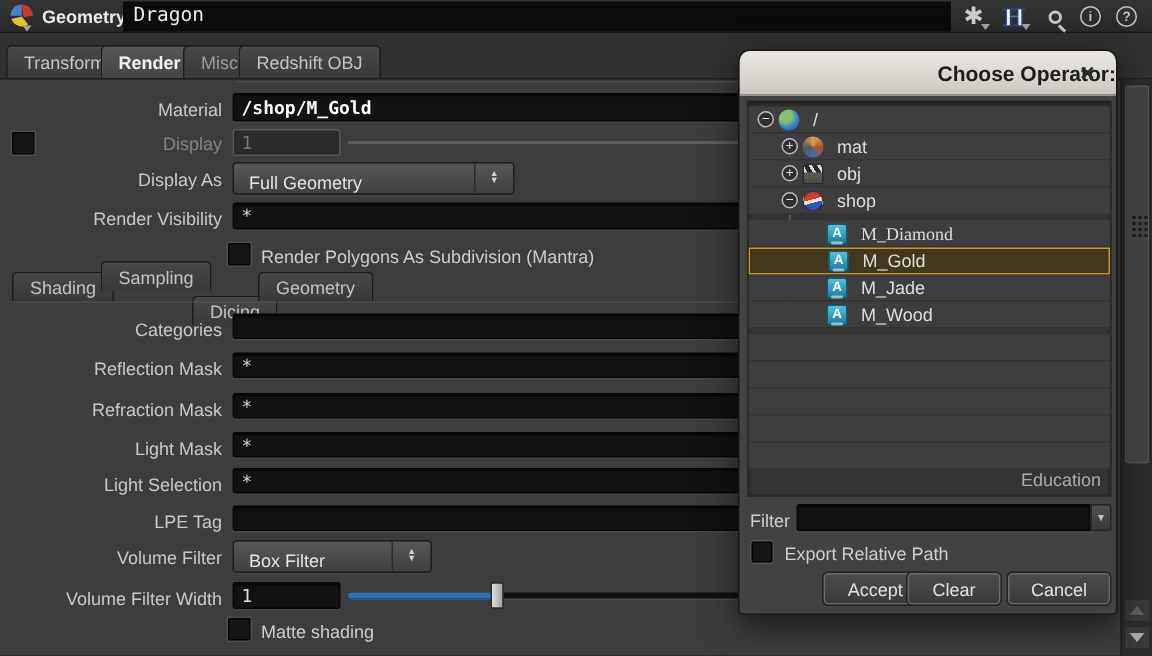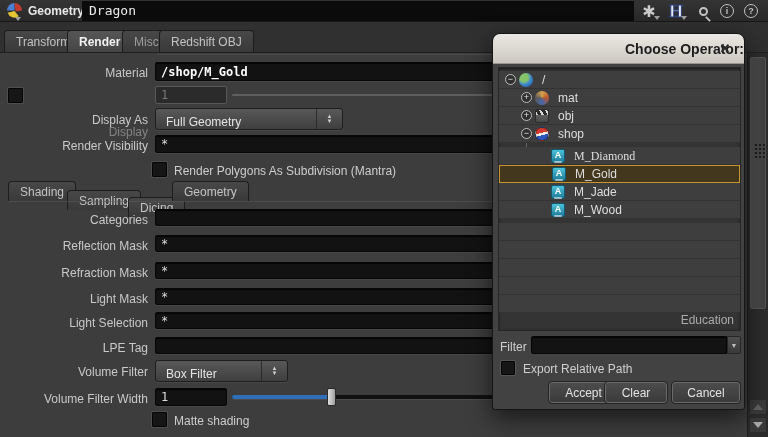--- a/index.html
+++ b/index.html
@@ -175,41 +175,41 @@
     <div class="tab active" style="left:67px;">Render</div>
     <div class="tab dim" style="left:122px;">Misc</div>
     <div class="tab" style="left:159px;">Redshift OBJ</div>
   </div>
   <div class="hrule" style="left:157px; top:54px; width:587px;"></div>
 
   <span class="plabel" style="top:66px;">Material</span>
   <div class="pfield strong" style="left:155px; top:62px; width:589px; height:19px;">/shop/M_Gold</div>
 
   <div class="checkbox" style="left:8px; top:88px;"></div>
-  <span class="plabel disabled" style="top:89px;margin-top:36px;">Display</span>
+  <span class="plabel disabled" style="top:89px;">Display</span>
   <div class="pfield disabled" style="left:155px; top:86px; width:72px; height:18px;">1</div>
   <div class="slider-ghost" style="left:232px; top:94px; width:512px;"></div>
 
   <span class="plabel" style="top:113px;">Display As</span>
   <div class="dropdown" style="left:155px; top:108px; width:188px;">
     <span class="dd-text">Full Geometry</span>
     <span class="dd-arrows">
         <i>▲</i>
         <i>▼</i>
       </span>
   </div>
 
   <span class="plabel" style="top:139px;">Render Visibility</span>
   <div class="pfield" style="left:155px; top:135px; width:589px; height:18px;">*</div>
 
   <div class="checkbox" style="left:152px; top:162px;"></div>
   <span class="cb-label" style="left:174px; top:164px;">Render Polygons As Subdivision (Mantra)</span>
 
   <div class="tab" style="left:8px; top:181px; bottom:auto; height:20px; line-height:20px;">Shading</div>
-  <div class="tab" style="left:67px; top:190px; bottom:auto; height:20px; line-height:20px;">Sampling</div>
+  <div class="tab" style="left:67px; top:174px; bottom:auto; height:20px; line-height:20px;">Sampling</div>
   <div class="tab" style="left:128px; top:181px; bottom:auto; height:20px; line-height:20px;margin-top:16px;">Dicing</div>
   <div class="tab" style="left:172px; top:181px; bottom:auto; height:20px; line-height:20px;">Geometry</div>
   <div class="hrule" style="left:8px; top:201px; width:736px;"></div>
 
   <span class="plabel" style="top:213px;">Categories</span>
   <div class="pfield" style="left:155px; top:209px; width:589px; height:17px;"></div>
 
   <span class="plabel" style="top:239px;">Reflection Mask</span>
   <div class="pfield" style="left:155px; top:235px; width:589px; height:17px;">*</div>
 

